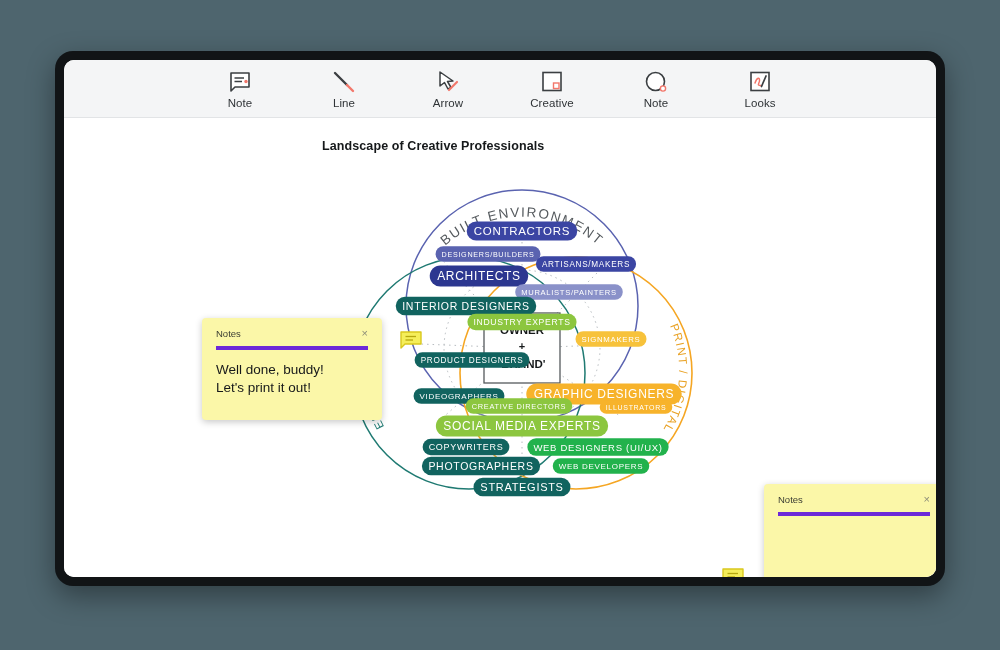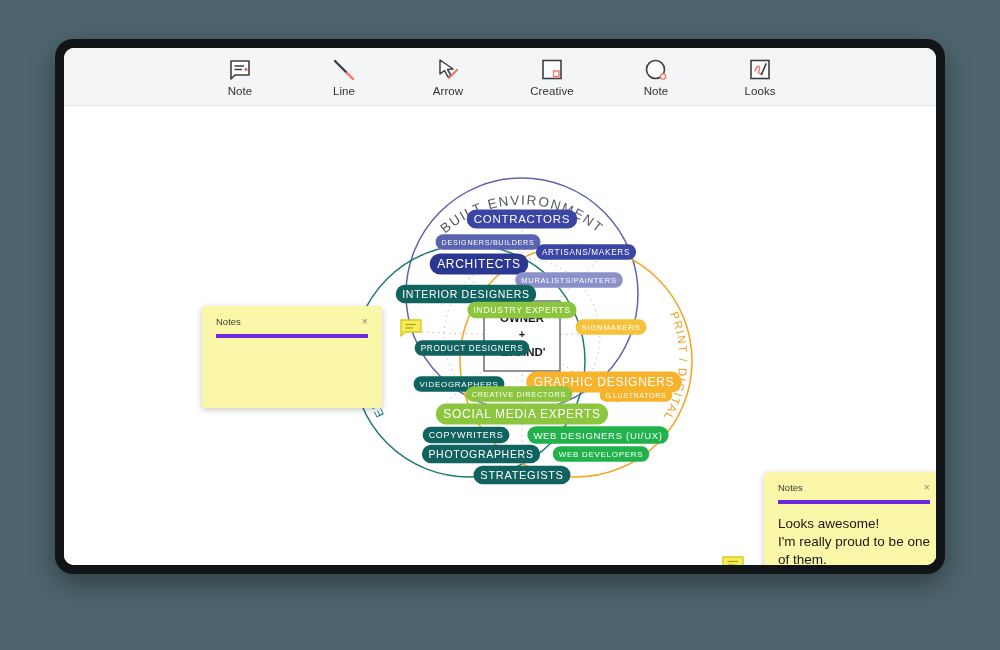--- a/index.html
+++ b/index.html
@@ -5,21 +5,21 @@
   html,body{margin:0;padding:0;}
   body{
     width:1000px;height:650px;
     background:#4e656e;
     font-family:"Liberation Sans", sans-serif;
     overflow:hidden;
     position:relative;
   }
   
   #device{
-    position:absolute;left:55px;top:39px;width:890px;height:535px;
+    position:absolute;left:55px;top:51px;width:890px;height:535px;
     background:#111416;border-radius:18px;
     box-shadow:0 10px 28px rgba(0,0,0,.38);
     padding:9px;box-sizing:border-box;
   }
   #screen{
     width:100%;height:100%;background:#ffffff;border-radius:10px;
     overflow:hidden;position:relative;
   }
   
   #toolbar{
@@ -130,20 +130,21 @@
             <path d="M7 13 C9 7, 12 7, 11.5 11 C11 14, 8.5 15.5, 13 15.5" fill="none" stroke="#f2776b" stroke-width="1.5" stroke-linecap="round"></path>
             <line x1="13.5" y1="16.5" x2="18" y2="6" stroke="#3b3f42" stroke-width="1.7" stroke-linecap="round"></line>
           </svg>
         </span>
         <span class="tlabel">Looks</span>
       </div>
     </div>
 
     <div id="canvas">
 
+      <div id="doc-title">Landscape of Creative Professionals</div>
 
       <div id="venn-wrap">
         <svg width="420" height="375" viewBox="0 0 420 375">
           <defs>
             <path id="arcBuilt" d="M 97 141 A 116 116 0 0 1 319 141"></path>
             <path id="arcContent" d="M 70 268 A 116 116 0 0 1 63 171"></path>
             <path id="arcPrint" d="M 356 168 A 116 116 0 0 1 349 272"></path>
           </defs>
 
           <text font-size="13.5" fill="#555a5e" letter-spacing="1.6" font-family="Liberation Sans, sans-serif">
@@ -220,29 +221,29 @@
               <text x="208" y="329" text-anchor="middle" dominant-baseline="central" font-size="11" fill="#ffffff" letter-spacing="0.7" font-family="Liberation Sans, sans-serif">STRATEGISTS</text>
             </g>
         </svg>
       </div>
 
       <div class="note" id="note1">
         <div class="note-head">
           <span class="note-title">Notes</span>
           <span class="note-close">×</span>
         </div>
+        <div class="note-body">Well done, buddy!
+Let's print it out!</div>
       </div>
 
       <div class="note" id="note2">
         <div class="note-head">
           <span class="note-title">Notes</span>
           <span class="note-close">×</span>
         </div>
-        <div class="note-body">Looks awesome!
-I'm really proud to be one of them.</div>
       </div>
 
       <div class="marker" id="marker1">
         <svg width="22" height="20" viewBox="0 0 22 20">
           <path d="M1 1 H21 V13 H5 L1 17 Z" fill="#f5ee5a" stroke="#d9c81e" stroke-width="1.4" stroke-linejoin="round"></path>
           <line x1="5.5" y1="5.5" x2="16" y2="5.5" stroke="#b5a70f" stroke-width="1.3"></line>
           <line x1="5.5" y1="9" x2="13" y2="9" stroke="#b5a70f" stroke-width="1.3"></line>
         </svg>
       </div>
 

